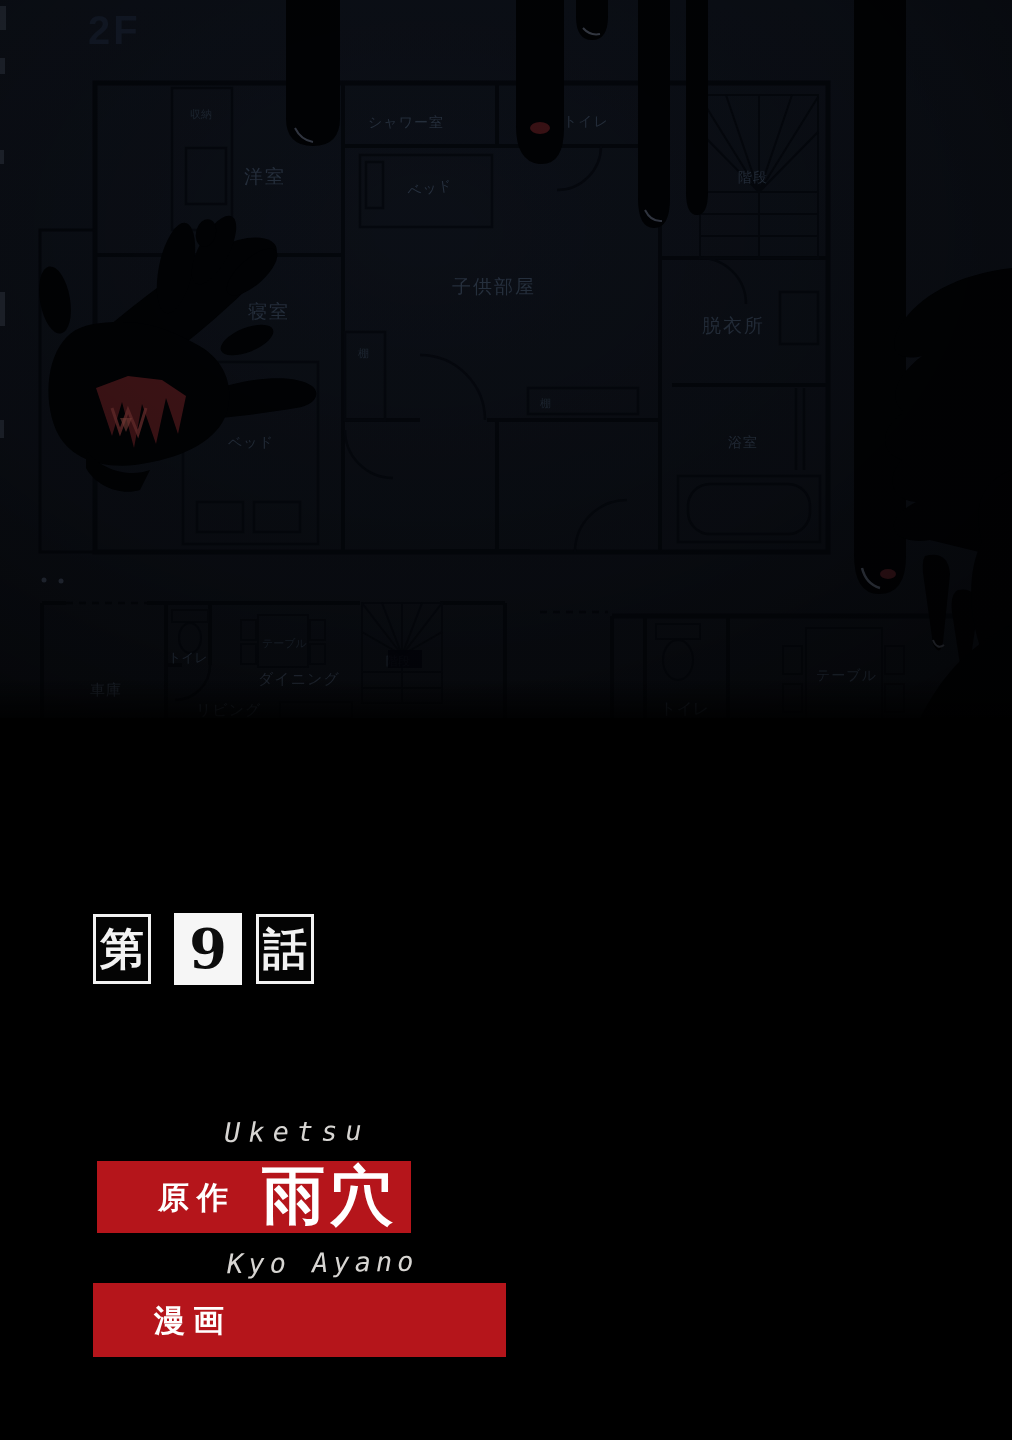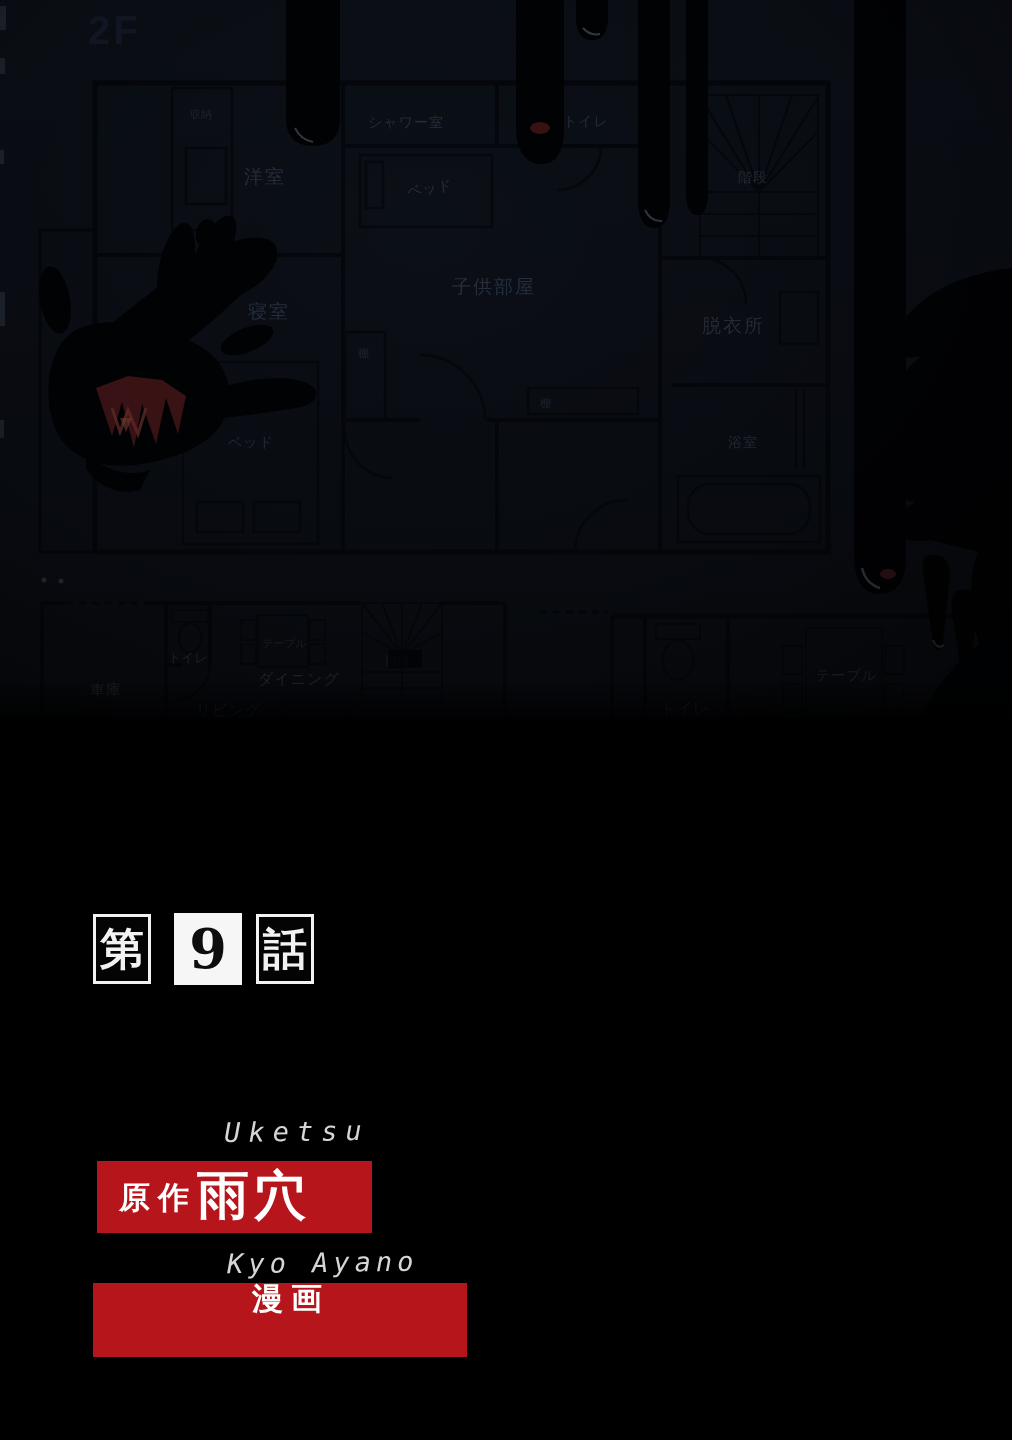--- a/index.html
+++ b/index.html
@@ -25,23 +25,23 @@
            font-family:"DejaVu Serif","Liberation Serif",serif;}
   .char-box2{margin-left:14px;}
   .part-title{color:#f2f2f2;font-size:52px;font-weight:bold;letter-spacing:14px;margin-left:44px;
               line-height:1;white-space:nowrap;}
 
   
   .romaji{position:absolute;color:#d7d5d2;font-family:"DejaVu Sans Mono","Liberation Mono",monospace;
           font-style:italic;font-size:27px;letter-spacing:8px;transform:rotate(-0.8deg);white-space:nowrap;}
   .romaji.r2{letter-spacing:5px;}
   .credit-box{position:absolute;background:#b5151b;color:#fff;display:flex;align-items:center;
-              white-space:nowrap;}
+              white-space:nowrap;padding-left:39px;}
   .credit-role{font-size:31px;font-weight:bold;letter-spacing:8px;margin-left:22px;line-height:1;}
-  .credit-name{font-size:52px;font-weight:bold;letter-spacing:5px;line-height:1;
+  .credit-name{font-size:63px;font-weight:bold;letter-spacing:5px;margin-left:26px;line-height:1;
                padding-bottom:4px;}
 </style>
 </head>
 <body>
 
 <div class="page">
 
   <div class="floorplan">
   <svg width="1012" height="718" viewBox="0 0 1012 718">
     <defs>
@@ -253,17 +253,17 @@
 
   <div class="romaji" style="left:224px;top:1116px;">Uketsu</div>
 
   <div class="credit-box" style="left:97px;top:1161px;width:275px;height:72px;">
     <span class="credit-role">原作</span>
     <span class="credit-name">雨穴</span>
   </div>
 
   <div class="romaji r2" style="left:227px;top:1247px;">Kyo Ayano</div>
 
-  <div class="credit-box" style="left:93px;top:1283px;width:374px;height:74px;flex-direction:column;">
+  <div class="credit-box" style="left:93px;top:1283px;width:374px;height:74px;">
     <span class="credit-role">漫画</span>
   </div>
 
 </div>
 
 </body></html>

